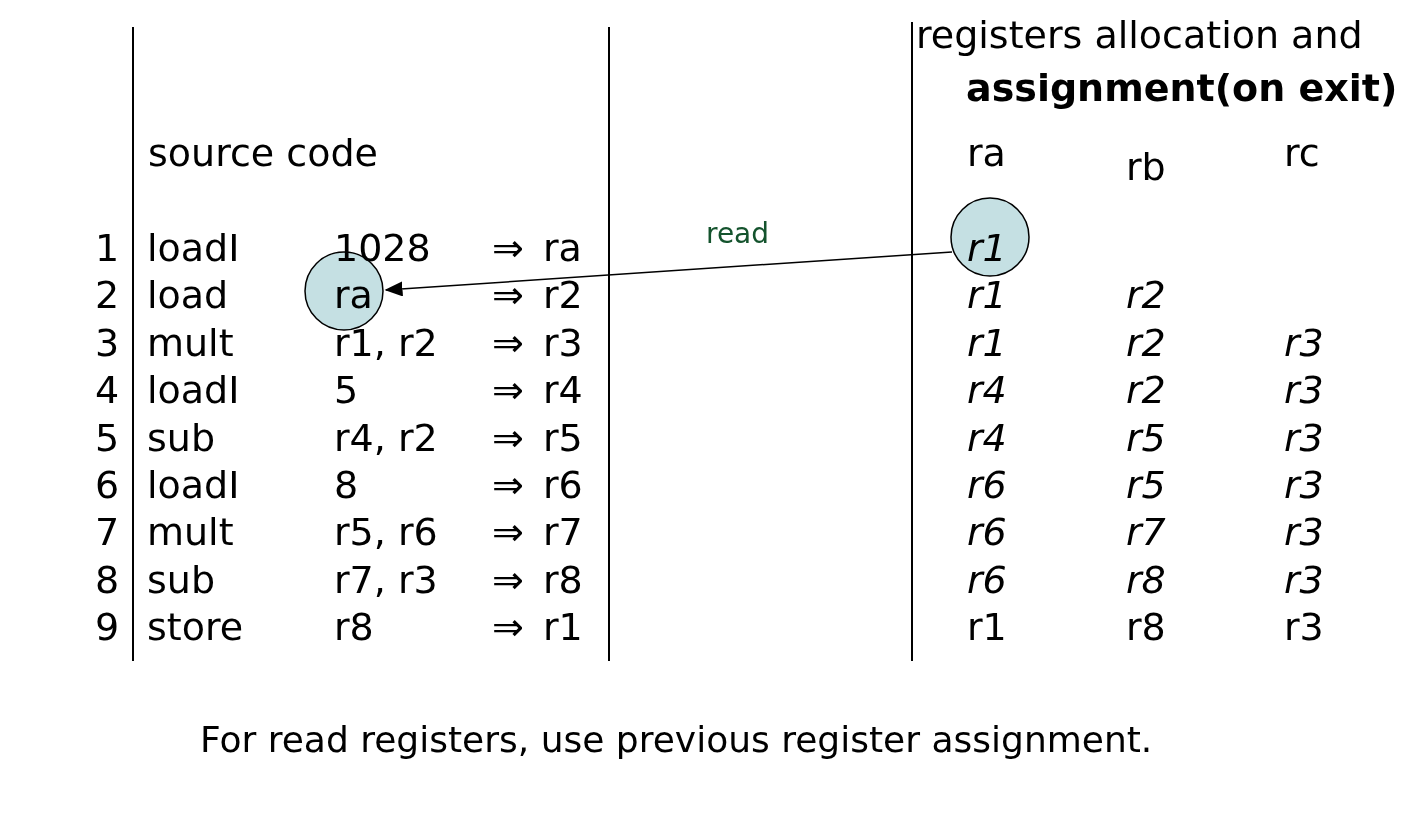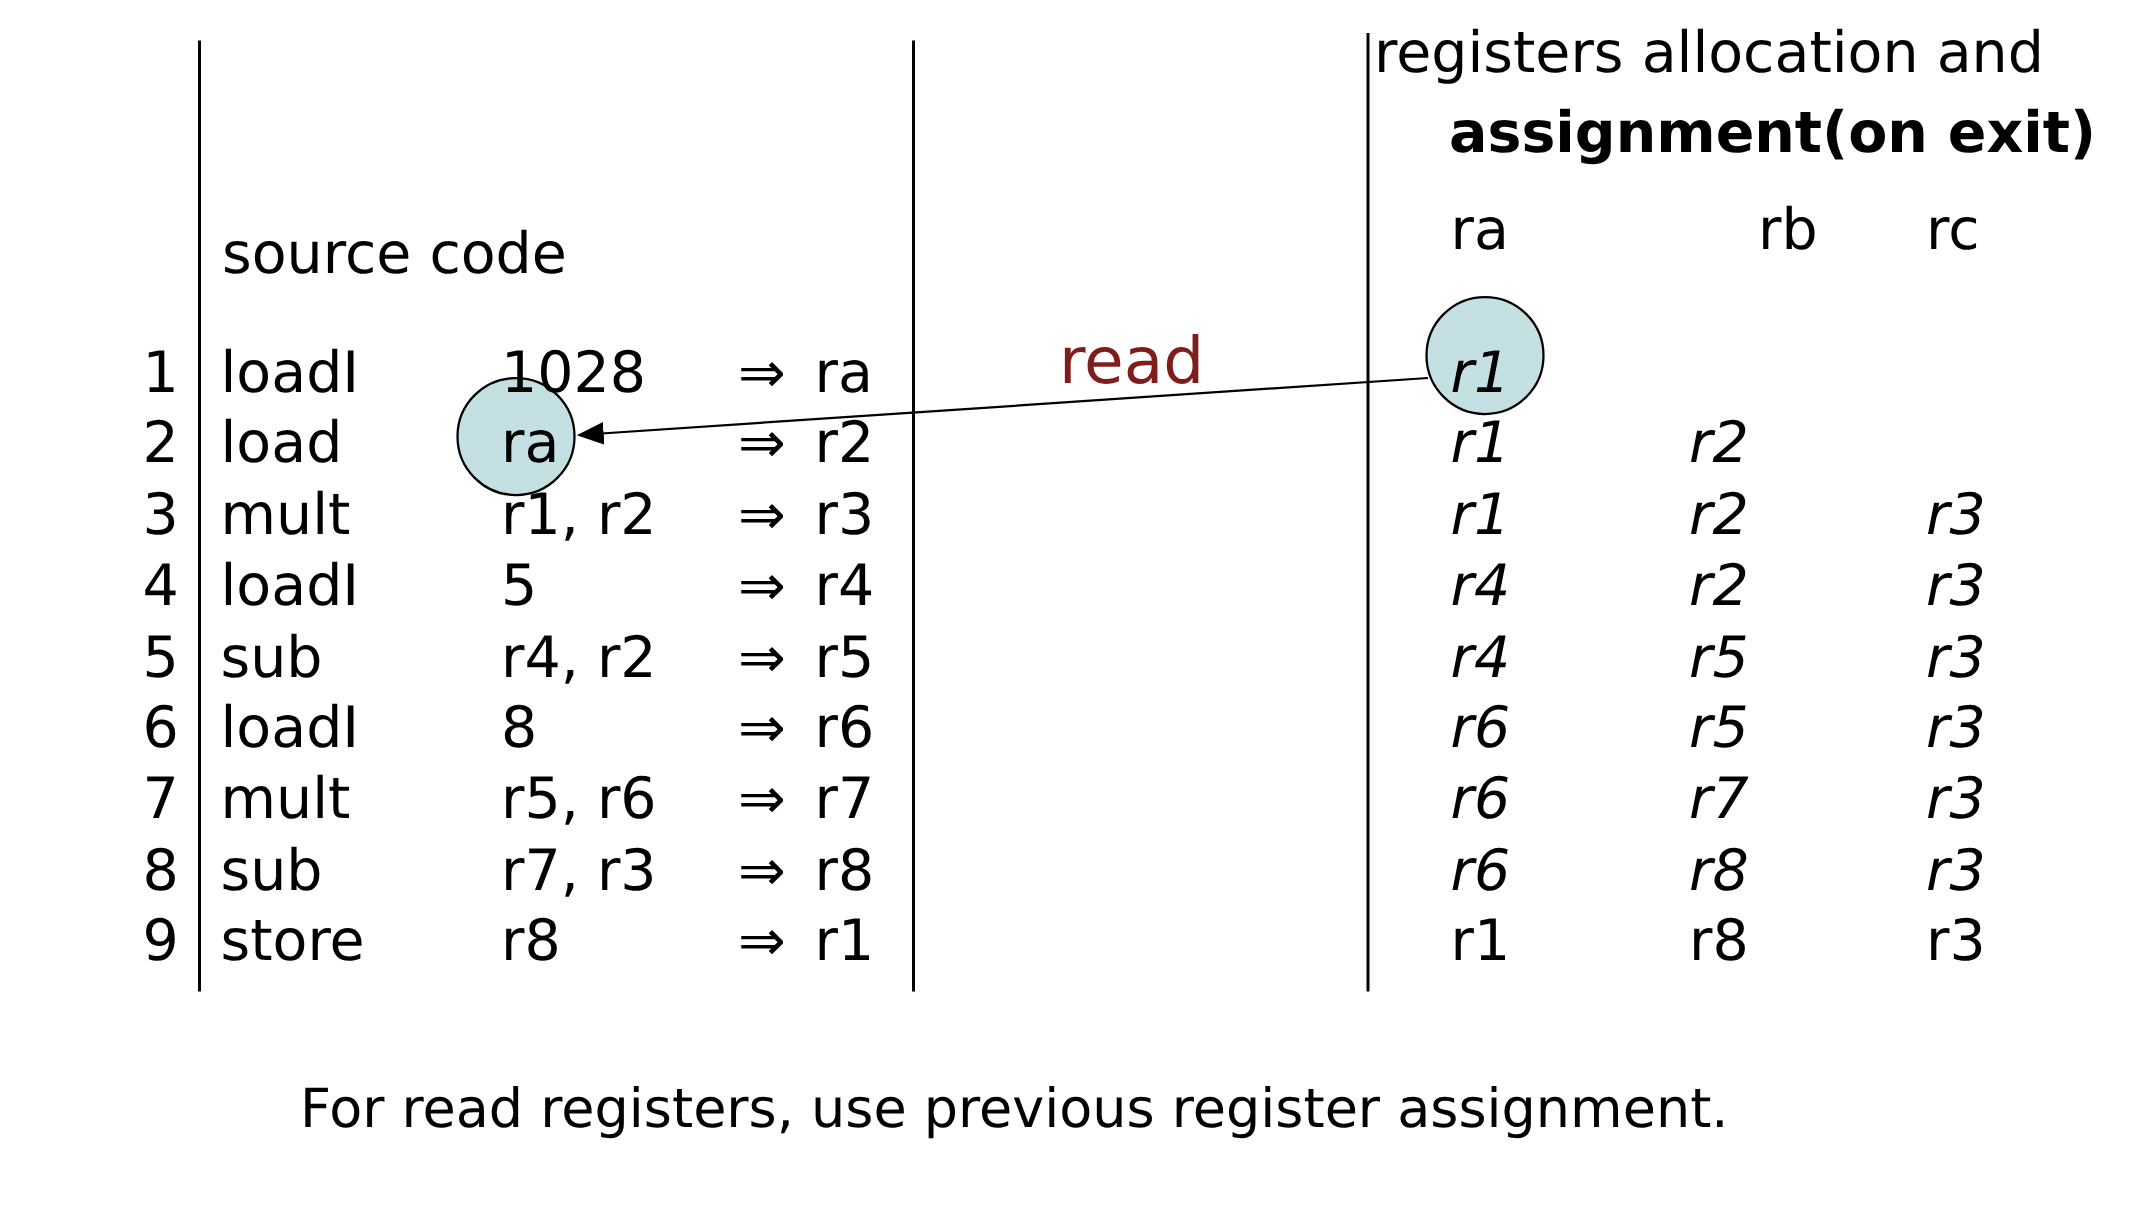--- a/index.html
+++ b/index.html
@@ -2,46 +2,46 @@
 <html><head>
 <meta charset="utf-8">
 <style>
   html, body { margin:0; padding:0; background:#ffffff; }
   body { width:1420px; height:814px; position:relative; overflow:hidden;
          font-family:"DejaVu Sans", sans-serif; color:#000; }
   .t { position:absolute; font-size:38px; line-height:1; white-space:nowrap; }
   .i { font-style:italic; }
   .vline { position:absolute; width:2px; background:#000; }
   svg.overlay { position:absolute; left:0; top:0; }
-  .read { color:#7f1d1d; font-size:43px; }
+  .read { color:#14532d; font-size:28px; }
   .foot { font-size:36px; }
 </style>
 </head>
 <body>
 
 <div class="vline" style="left:132px; top:27px; height:634px;"></div>
 <div class="vline" style="left:608px; top:27px; height:634px;"></div>
 <div class="vline" style="left:911px; top:22px; height:639px;"></div>
 
 <svg class="overlay" width="1420" height="814">
   <defs>
     <marker id="ah" markerWidth="12" markerHeight="10" refX="11" refY="5" orient="auto">
       <path d="M0,0 L12,5 L0,10 z" fill="#000"></path>
     </marker>
   </defs>
   <circle cx="344" cy="291" r="39" fill="#c5e0e3" stroke="#000" stroke-width="1.5"></circle>
   <circle cx="990" cy="237" r="39" fill="#c5e0e3" stroke="#000" stroke-width="1.5"></circle>
   <line x1="952" y1="252" x2="386" y2="290" stroke="#000" stroke-width="1.5" marker-end="url(#ah)"></line>
 </svg>
 
-<div class="t" style="left:148px; top:134px;margin-top:16px;">source code</div>
+<div class="t" style="left:148px; top:134px;">source code</div>
 <div class="t" style="left:916px; top:16px;">registers allocation and</div>
 <div class="t" style="left:966px; top:69px;font-weight:bold;">assignment(on exit)</div>
 <div class="t" style="left:967px; top:134px;">ra</div>
-<div class="t" style="left:1126px; top:134px;margin-left:46px;">rb</div>
+<div class="t" style="left:1126px; top:148px;">rb</div>
 <div class="t" style="left:1284px; top:134px;text-align:center;">rc</div>
 
 <div class="t read" style="left:706px; top:220px;">read</div>
 
 <div id="rows">
     <div>
       <div class="t" style="left: 95px; top: 229px;">1</div>
       <div class="t" style="left: 147px; top: 229px;">loadI</div>
       <div class="t" style="left: 334px; top: 229px;">1028</div>
       <div class="t" style="left: 492px; top: 229px;">⇒</div>

